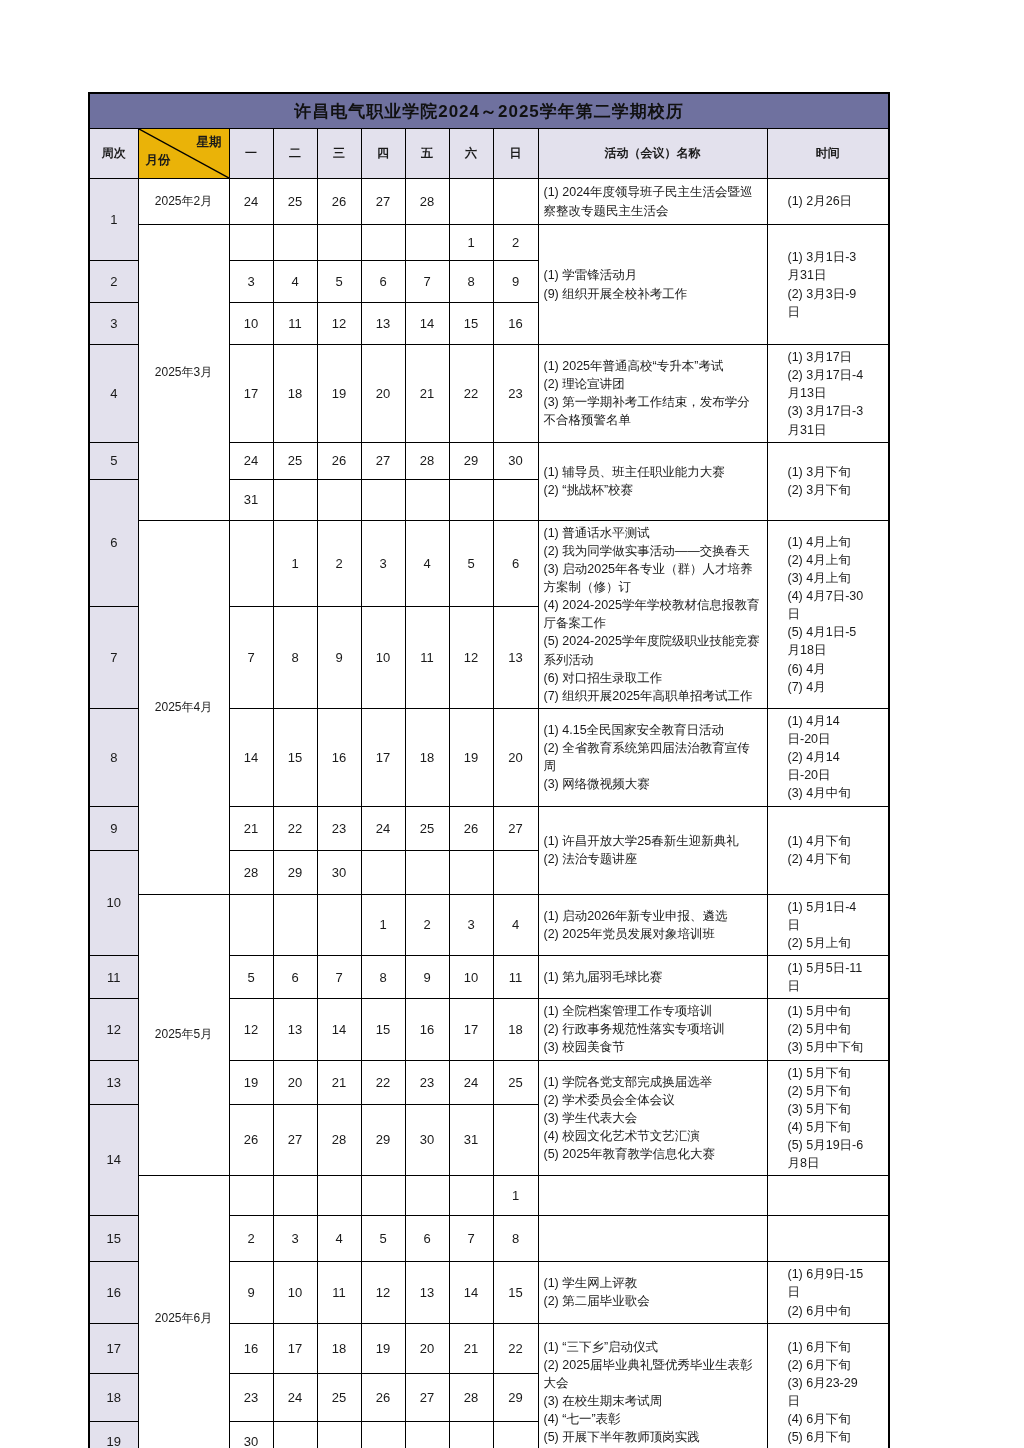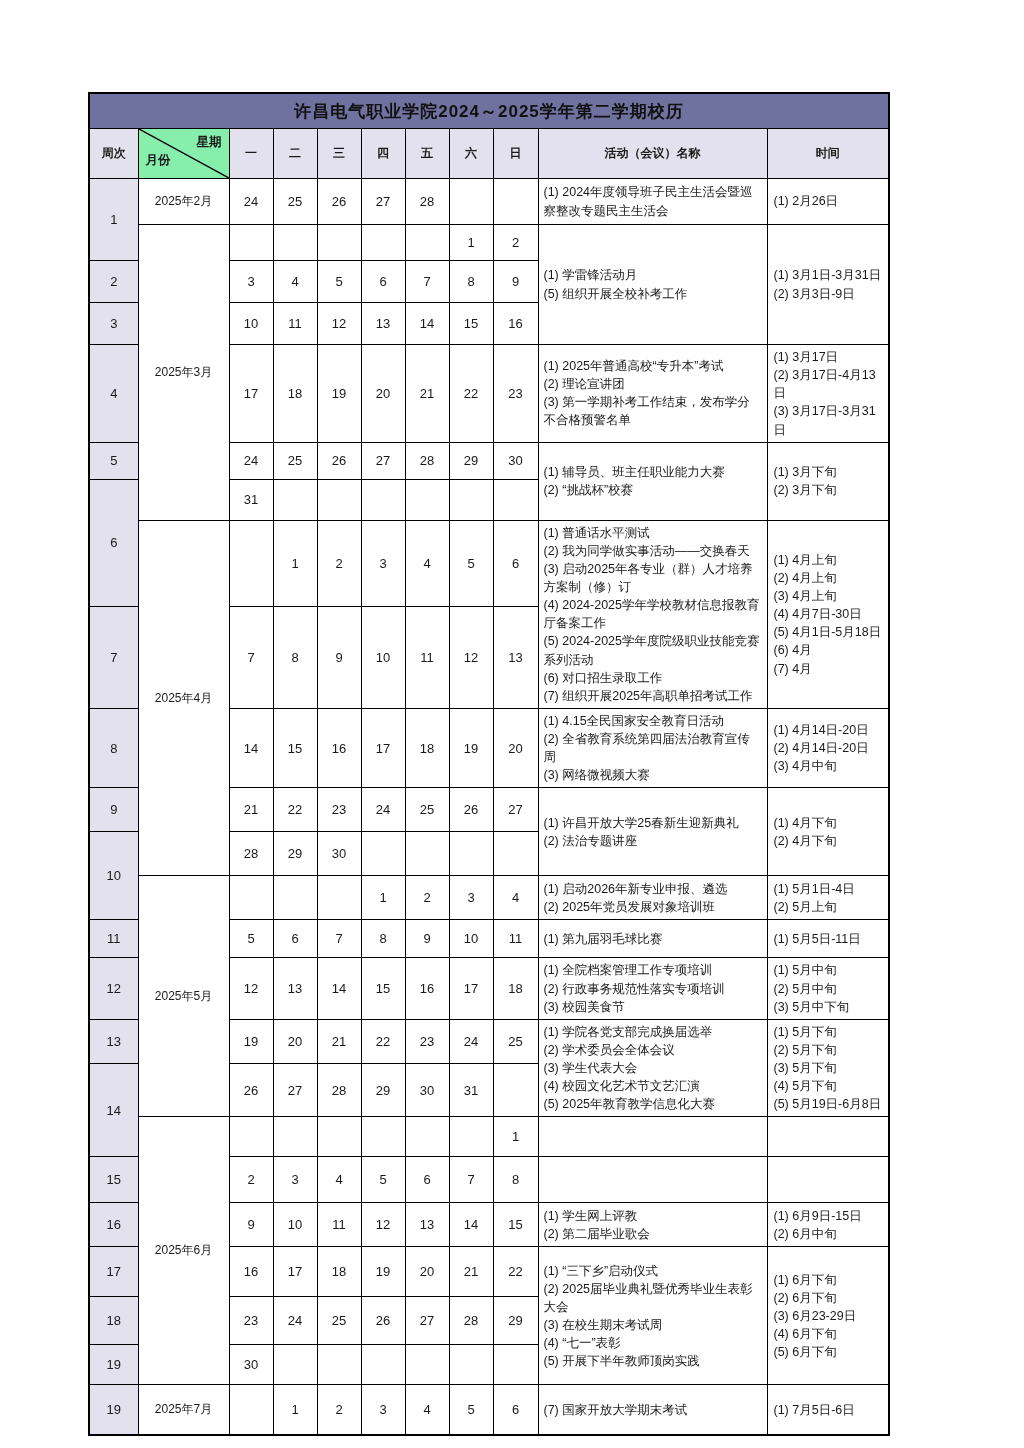--- a/index.html
+++ b/index.html
@@ -5,31 +5,31 @@
   html,body{margin:0;padding:0;background:#fff;}
   body{font-family:"Liberation Sans","DejaVu Sans",sans-serif;color:#1a1a1a;}
   .page{width:1024px;height:1448px;background:#fff;position:relative;}
   table.cal{position:absolute;left:88px;top:92px;border-collapse:collapse;table-layout:fixed;
     border:2px solid #000;}
   table.cal td{border:1px solid #000;overflow:hidden;}
   td.title{background:#6f719f;color:#111;font-weight:bold;font-size:17px;text-align:center;
     letter-spacing:1px;height:32px;border-bottom:2px solid #000;}
   td.hd{background:#e3e1ed;font-weight:bold;font-size:12px;text-align:center;vertical-align:middle;}
   tr.hdr{height:50px;}
-  td.diag{position:relative;background:#86efac;padding:0;}
+  td.diag{position:relative;background:#eab308;padding:0;}
   td.diag svg{position:absolute;left:0;top:0;width:100%;height:100%;}
   td.diag .lbl-top{position:absolute;top:5px;right:7px;font-size:12.5px;font-weight:bold;}
   td.diag .lbl-bot{position:absolute;bottom:9px;left:7px;font-size:12.5px;font-weight:bold;}
   td.wk{background:#e3e1ed;text-align:center;vertical-align:middle;font-size:13px;}
   td.mo{text-align:center;vertical-align:middle;font-size:12px;}
   td.dy{text-align:center;vertical-align:middle;font-size:13px;}
   td.ac{text-align:left;vertical-align:middle;font-size:12.5px;line-height:1.45;
     white-space:pre-line;padding:3px 5px;}
   td.tm{text-align:left;vertical-align:middle;font-size:12.5px;line-height:1.45;
-    white-space:pre-line;padding:3px 6px;}
+    white-space:pre-line;padding:3px 20px;}
 </style>
 </head>
 <body>
 
 <div class="page">
 <table class="cal">
 <colgroup>
 <col style="width:49px">
         <col style="width:91px">
 <col style="width:44px">
@@ -82,21 +82,21 @@
 <tr style="height:36px">
   <td class="mo" rowspan="6">2025年3月</td>
   <td class="dy"></td>
   <td class="dy"></td>
   <td class="dy"></td>
   <td class="dy"></td>
   <td class="dy"></td>
   <td class="dy">1</td>
   <td class="dy">2</td>
   <td class="ac" rowspan="3">(1) 学雷锋活动月
-(5) 组织开展全校补考工作</td>
+(9) 组织开展全校补考工作</td>
   <td class="tm" rowspan="3">(1) 3月1日-3月31日
 (2) 3月3日-9日</td>
 </tr>
 <tr style="height:42px">
   <td class="wk">2</td>
   <td class="dy">3</td>
   <td class="dy">4</td>
   <td class="dy">5</td>
   <td class="dy">6</td>
   <td class="dy">7</td>

